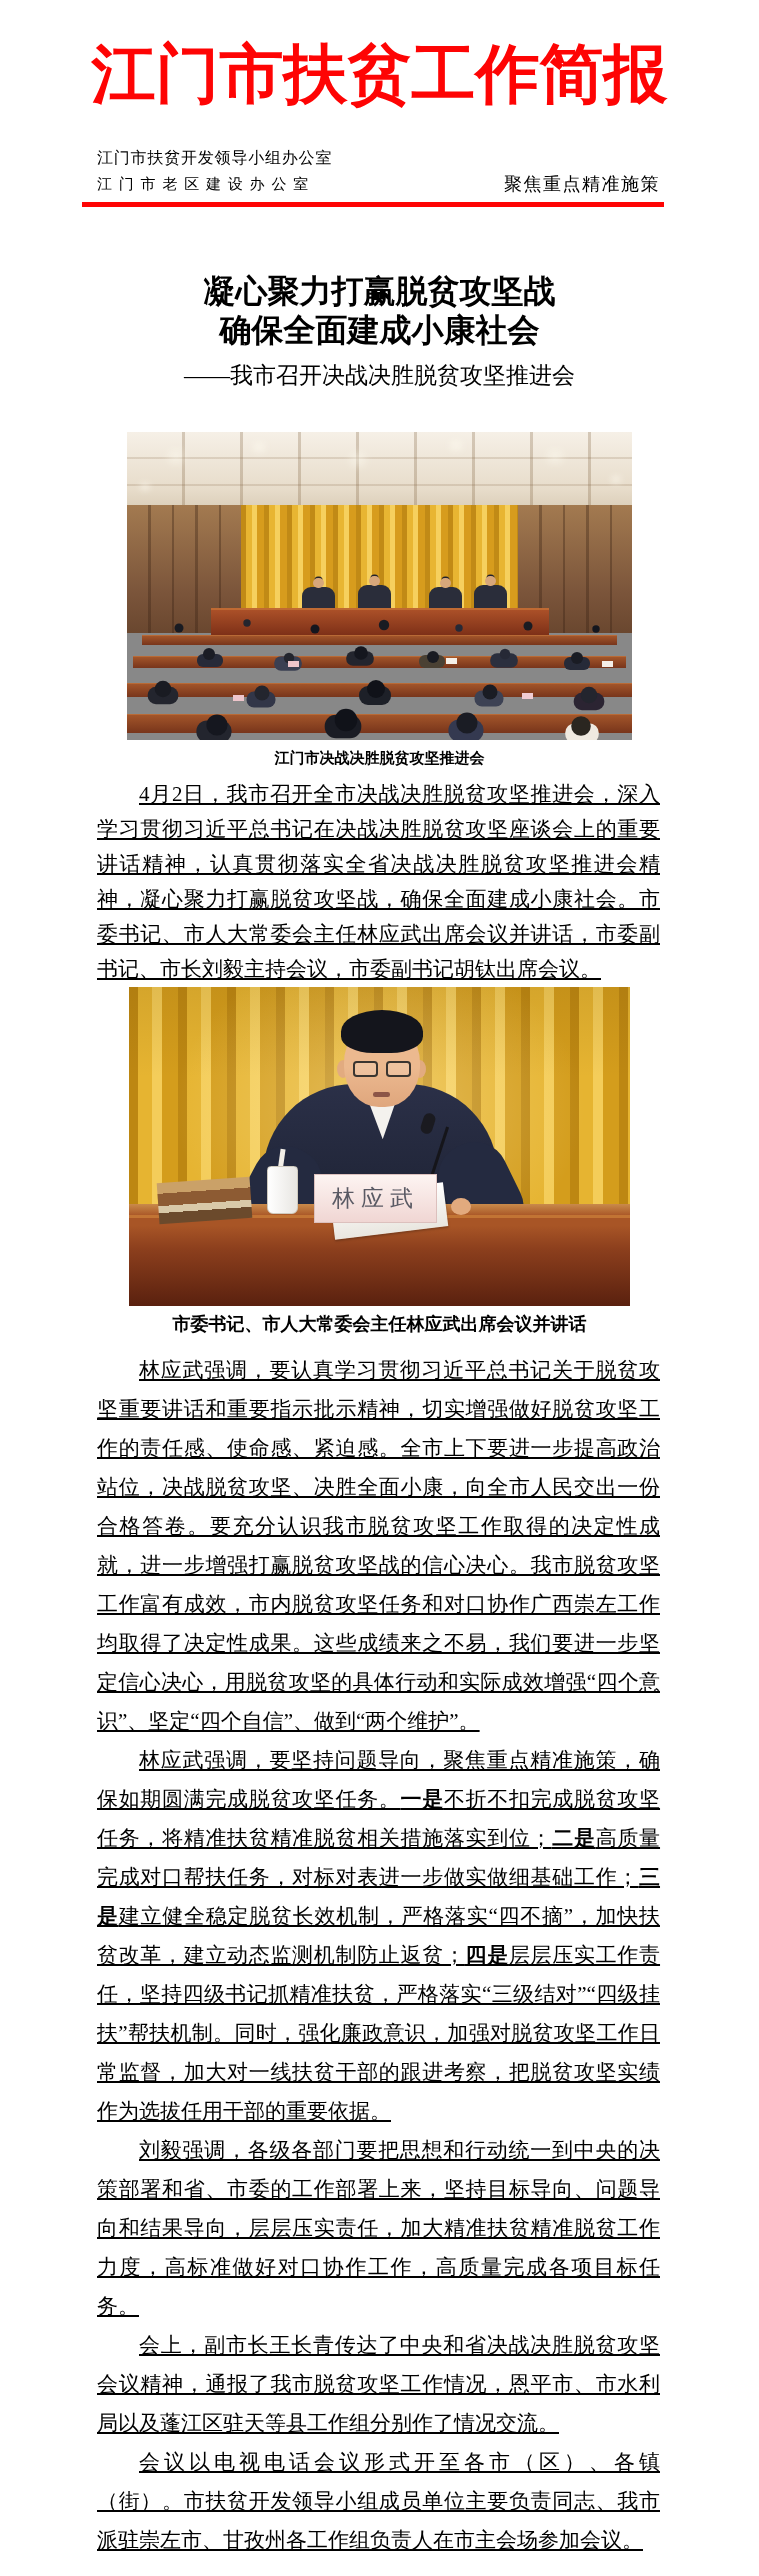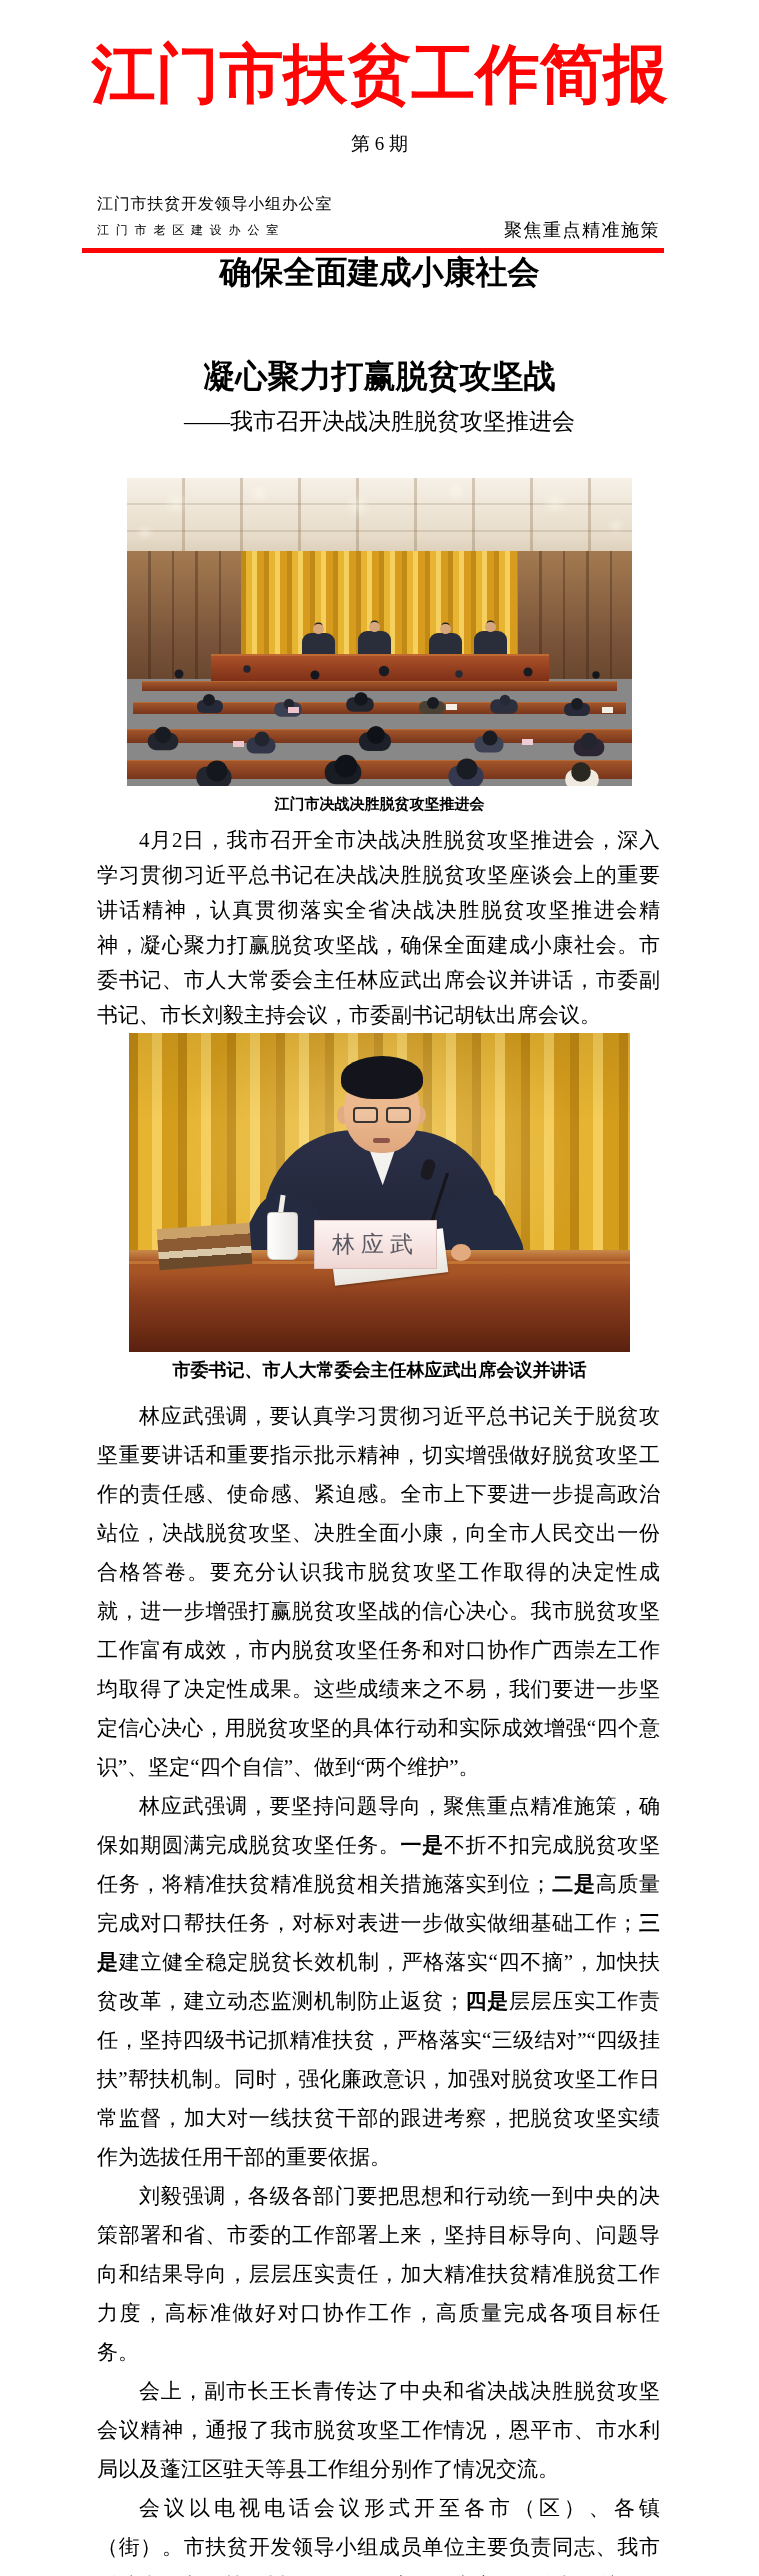--- a/index.html
+++ b/index.html
@@ -6,39 +6,39 @@
   .page{position:relative;width:759px;height:2576px;margin:0 auto;background:#fff;overflow:hidden;
         font-family:"Liberation Serif","DejaVu Serif",serif;color:#000;}
 
   
   .masthead-title{padding-top:38px;text-align:center;font-size:64px;line-height:73px;
                   font-weight:bold;color:#fe0404;letter-spacing:0;}
   .issue{margin-top:20px;text-align:center;font-size:19px;line-height:26px;}
   .total-issue{margin-top:3px;text-align:center;font-size:17.5px;line-height:24px;}
   .org-row{display:flex;align-items:flex-end;margin:33px 99px 4px 97px;}
   .org-line1{font-size:16px;line-height:27px;letter-spacing:0.8px;}
-  .org-line2{font-size:12px;line-height:27px;letter-spacing:6.8px;}
+  .org-line2{font-size:15px;line-height:27px;letter-spacing:6.8px;}
   .issue-date{margin-left:auto;font-size:18px;line-height:27px;letter-spacing:1.5px;}
   .red-rule{margin:1.5px 0 0 82px;width:582px;height:4.6px;background:#fe0404;}
 
   
   .headline{text-align:center;font-size:32px;line-height:39px;font-weight:bold;}
   .headline-first{margin-top:65px;}
   .subtitle{margin-top:12px;text-align:center;font-size:23px;line-height:27px;}
 
   
   .photo{position:relative;margin:0 auto;overflow:hidden;background:#888;}
   .photo1{margin-top:43px;width:505px;height:308px;}
   .photo2{width:501px;height:319px;}
   .caption{margin-top:6px;text-align:center;font-weight:bold;font-size:15px;line-height:24px;}
   .caption2{font-size:18px;}
 
   
   .first-para{margin-top:7.6px;}
-  .para{margin:0 99px 0 97px;font-size:21px;text-align:justify;text-indent:2em;}
+  .para{margin:0 99px 0 97px;font-size:21px;text-align:justify;text-indent:2em;text-decoration:underline;}
   .first-para .para{line-height:35px;}
   .body-flow{margin-top:15px;}
   .body-flow .para{line-height:39px;}
   .bold{font-weight:bold;}
 
   
   .p1-ceiling{position:absolute;left:0;top:0;width:505px;height:82px;
       background:linear-gradient(180deg,#f6f0e7,#e7dcca 70%,#d8cab4);}
   .p1-ceiling-seams{position:absolute;left:0;top:0;width:505px;height:82px;
       background:repeating-linear-gradient(90deg,rgba(125,95,60,0) 0 55px,rgba(125,95,60,.28) 55px 58px),
@@ -131,33 +131,32 @@
       font-size:23px;letter-spacing:6px;color:#5a5a64;}
   .p2-books{position:absolute;left:29px;top:193px;width:93px;height:41px;z-index:6;transform:rotate(-4deg);
       background:linear-gradient(180deg,#caa168 0 10.6px,#8d5b33 10.6px 23px,#d9c9a8 23px 30px,#6b4a2c 30px 41px);}
 </style>
 </head>
 <body>
 
 <div class="page">
 
   <div class="masthead-title">江门市扶贫工作简报</div>
-  <div class="issue">第 6 期</div>
 
   <div class="org-row">
     <div>
       <div class="org-line1">江门市扶贫开发领导小组办公室</div>
       <div class="org-line2">江门市老区建设办公室</div>
     </div>
     <div class="issue-date">聚焦重点精准施策</div>
   </div>
   <div class="red-rule"></div>
 
+  <div class="headline headline-first">凝心聚力打赢脱贫攻坚战</div>
   <div class="headline">确保全面建成小康社会</div>
-  <div class="headline headline-first">凝心聚力打赢脱贫攻坚战</div>
   <div class="subtitle">——我市召开决战决胜脱贫攻坚推进会</div>
 
   <div class="photo photo1">
     <div class="p1-ceiling"></div>
     <div class="p1-ceiling-seams"></div>
     <div class="p1-lights"></div>
     <div class="p1-wall-left">
         <div class="p1-wall-seams"></div>
       </div>
     <div class="p1-wall-right">

